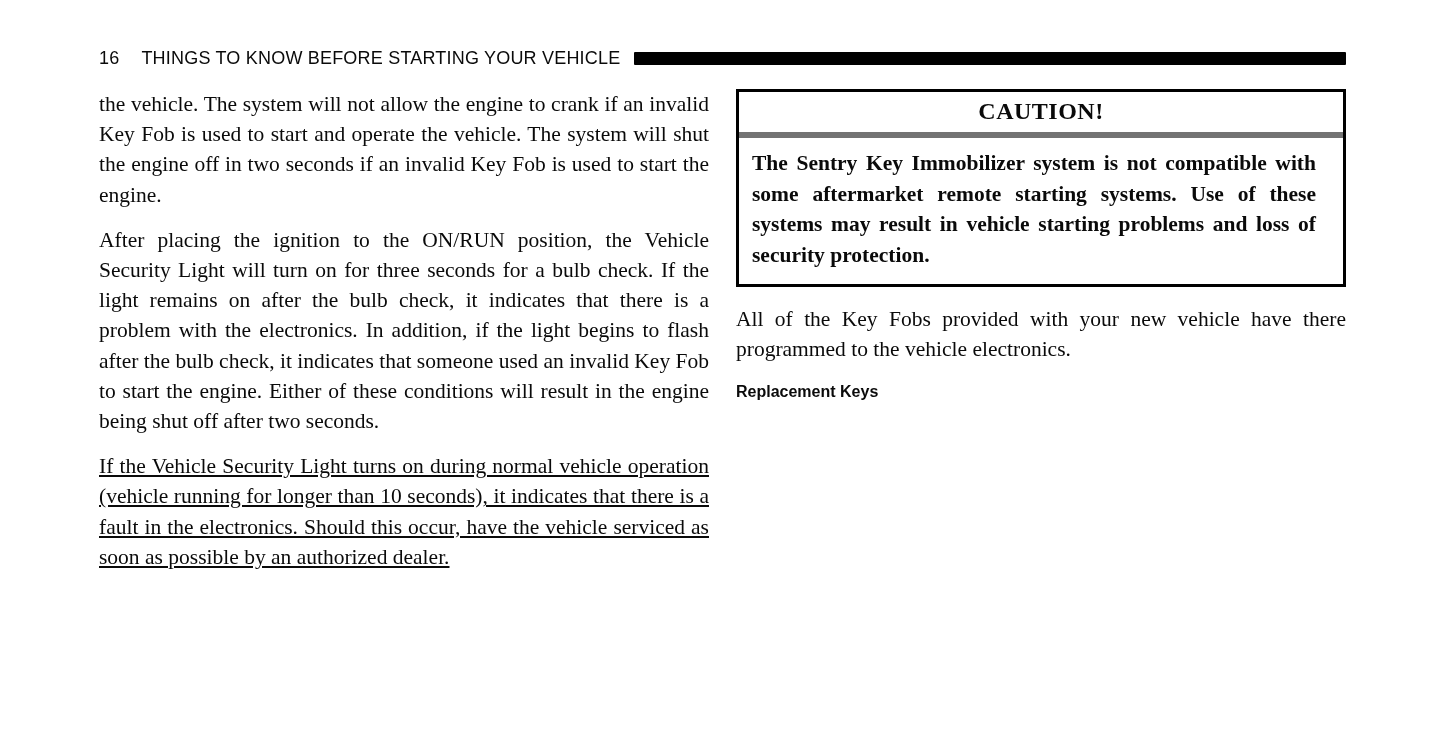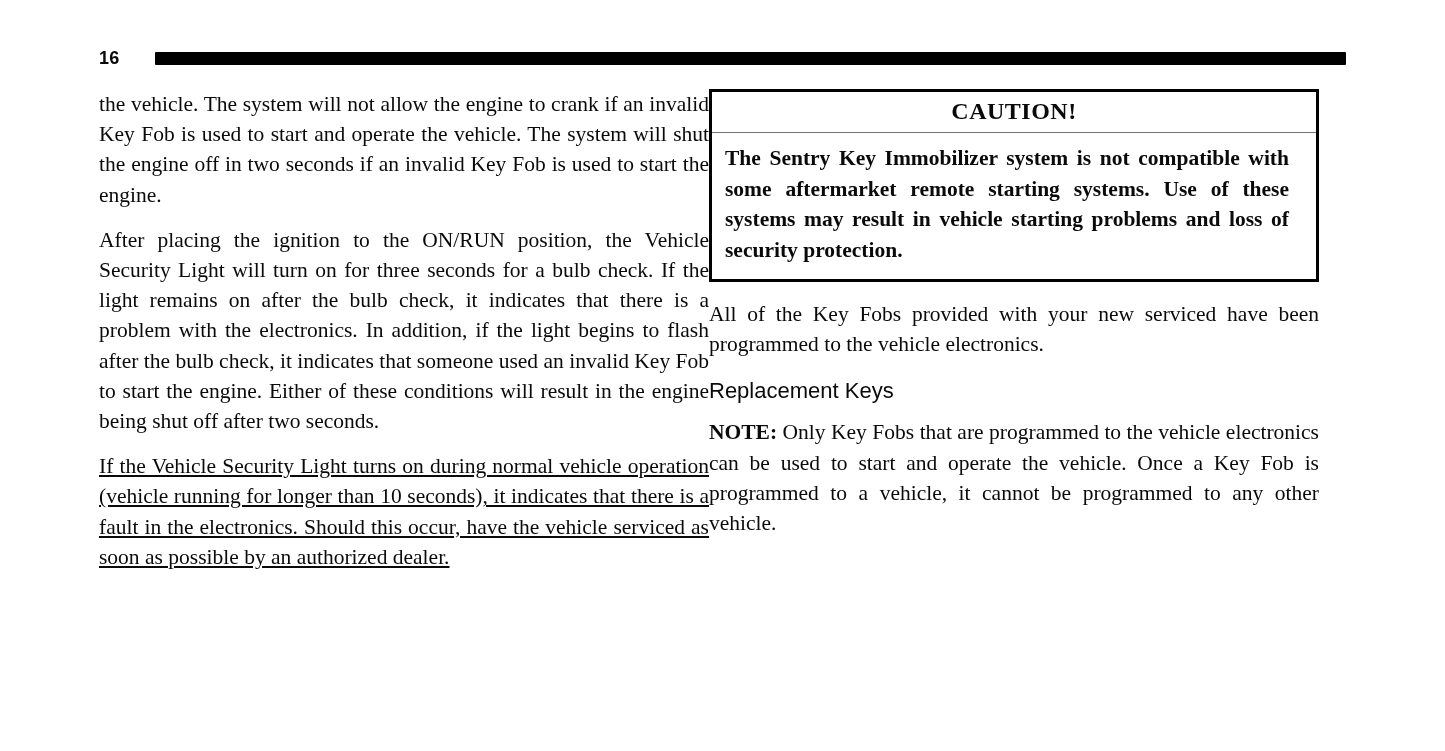--- a/index.html
+++ b/index.html
@@ -15,39 +15,40 @@
     position: relative;
     width: 1445px;
     height: 751px;
     padding: 48px 99px 0 99px;
   }
   
   .header {
     display: flex;
     align-items: center;
     font-family: "Liberation Sans", sans-serif;
-    font-weight: bold;
+    font-weight: normal;
     font-size: 18px;
     letter-spacing: 0.2px;
     margin-bottom: 20px;
     white-space: nowrap;
   }
   .header .page-number {
     margin-right: 22px;
   }
   .header .header-bar {
     flex: 1 1 auto;
     height: 13px;
     background: #000000;
     margin-left: 14px;
     border-radius: 1px;
   }
   
   .columns {
     display: flex;
+    gap: 27px;
   }
   .col {
     width: 610px;
     flex: 0 0 610px;
   }
   .body-par {
     font-size: 21.5px;
     line-height: 30.2px;
     text-align: justify;
     margin-bottom: 15px;
@@ -57,74 +58,74 @@
   .caution-box {
     border: 3px solid #000000;
     margin-bottom: 17px;
   }
   .caution-title {
     font-family: "Liberation Serif", serif;
     font-weight: bold;
     font-size: 24px;
     text-align: center;
     padding: 6px 0 7px 0;
-    border-bottom: 1px solid #737373;
+    border-bottom: 6px solid #737373;
     letter-spacing: 0.5px;
   }
   .caution-body {
     font-weight: bold;
     font-size: 21.5px;
     line-height: 30.5px;
     text-align: justify;
     padding: 10px 27px 14px 13px;
   }
   
   .section-heading {
     font-family: "Liberation Sans", sans-serif;
-    font-weight: normal;
-    font-size: 22px;
+    font-weight: bold;
+    font-size: 16px;
     margin: 19px 0 13px 0;
   }
   .note-par {
     font-size: 21.5px;
     line-height: 30.2px;
     text-align: justify;
   }
   .note-label {
     font-weight: bold;
   }
 </style>
 </head>
 <body>
 
 <div class="page">
 
   <div class="header">
     <span class="page-number">16</span>
+    <span class="header-title">THINGS TO KNOW BEFORE STARTING YOUR VEHICLE</span>
     <span class="header-bar"></span>
   </div>
 
   <div class="columns">
 
     <div class="col">
       <p class="body-par">the vehicle. The system will not allow the engine to crank if an invalid Key Fob is used to start and operate the vehicle. The system will shut the engine off in two seconds if an invalid Key Fob is used to start the engine.</p>
       <p class="body-par">After placing the ignition to the ON/RUN position, the Vehicle Security Light will turn on for three seconds for a bulb check. If the light remains on after the bulb check, it indicates that there is a problem with the electronics. In addition, if the light begins to flash after the bulb check, it indicates that someone used an invalid Key Fob to start the engine. Either of these conditions will result in the engine being shut off after two seconds.</p>
       <p class="body-par">If the Vehicle Security Light turns on during normal vehicle operation (vehicle running for longer than 10 seconds), it indicates that there is a fault in the electronics. Should this occur, have the vehicle serviced as soon as possible by an authorized dealer.</p>
     </div>
 
     <div class="col">
 
       <div class="caution-box">
         <div class="caution-title">CAUTION!</div>
         <div class="caution-body">The Sentry Key Immobilizer system is not compatible with some aftermarket remote starting systems. Use of these systems may result in vehicle starting problems and loss of security protection.</div>
       </div>
 
-      <p class="body-par">All of the Key Fobs provided with your new serviced have been programmed to the vehicle electronics.</p>
+      <p class="body-par">All of the Key Fobs provided with your new vehicle have there programmed to the vehicle electronics.</p>
 
       <div class="section-heading">Replacement Keys</div>
 
-      <p class="note-par"><span class="note-label">NOTE:</span><span> Only Key Fobs that are programmed to the vehicle electronics can be used to start and operate the vehicle. Once a Key Fob is programmed to a vehicle, it cannot be programmed to any other vehicle.</span></p>
 
     </div>
 
   </div>
 
 </div>
 
 </body></html>

